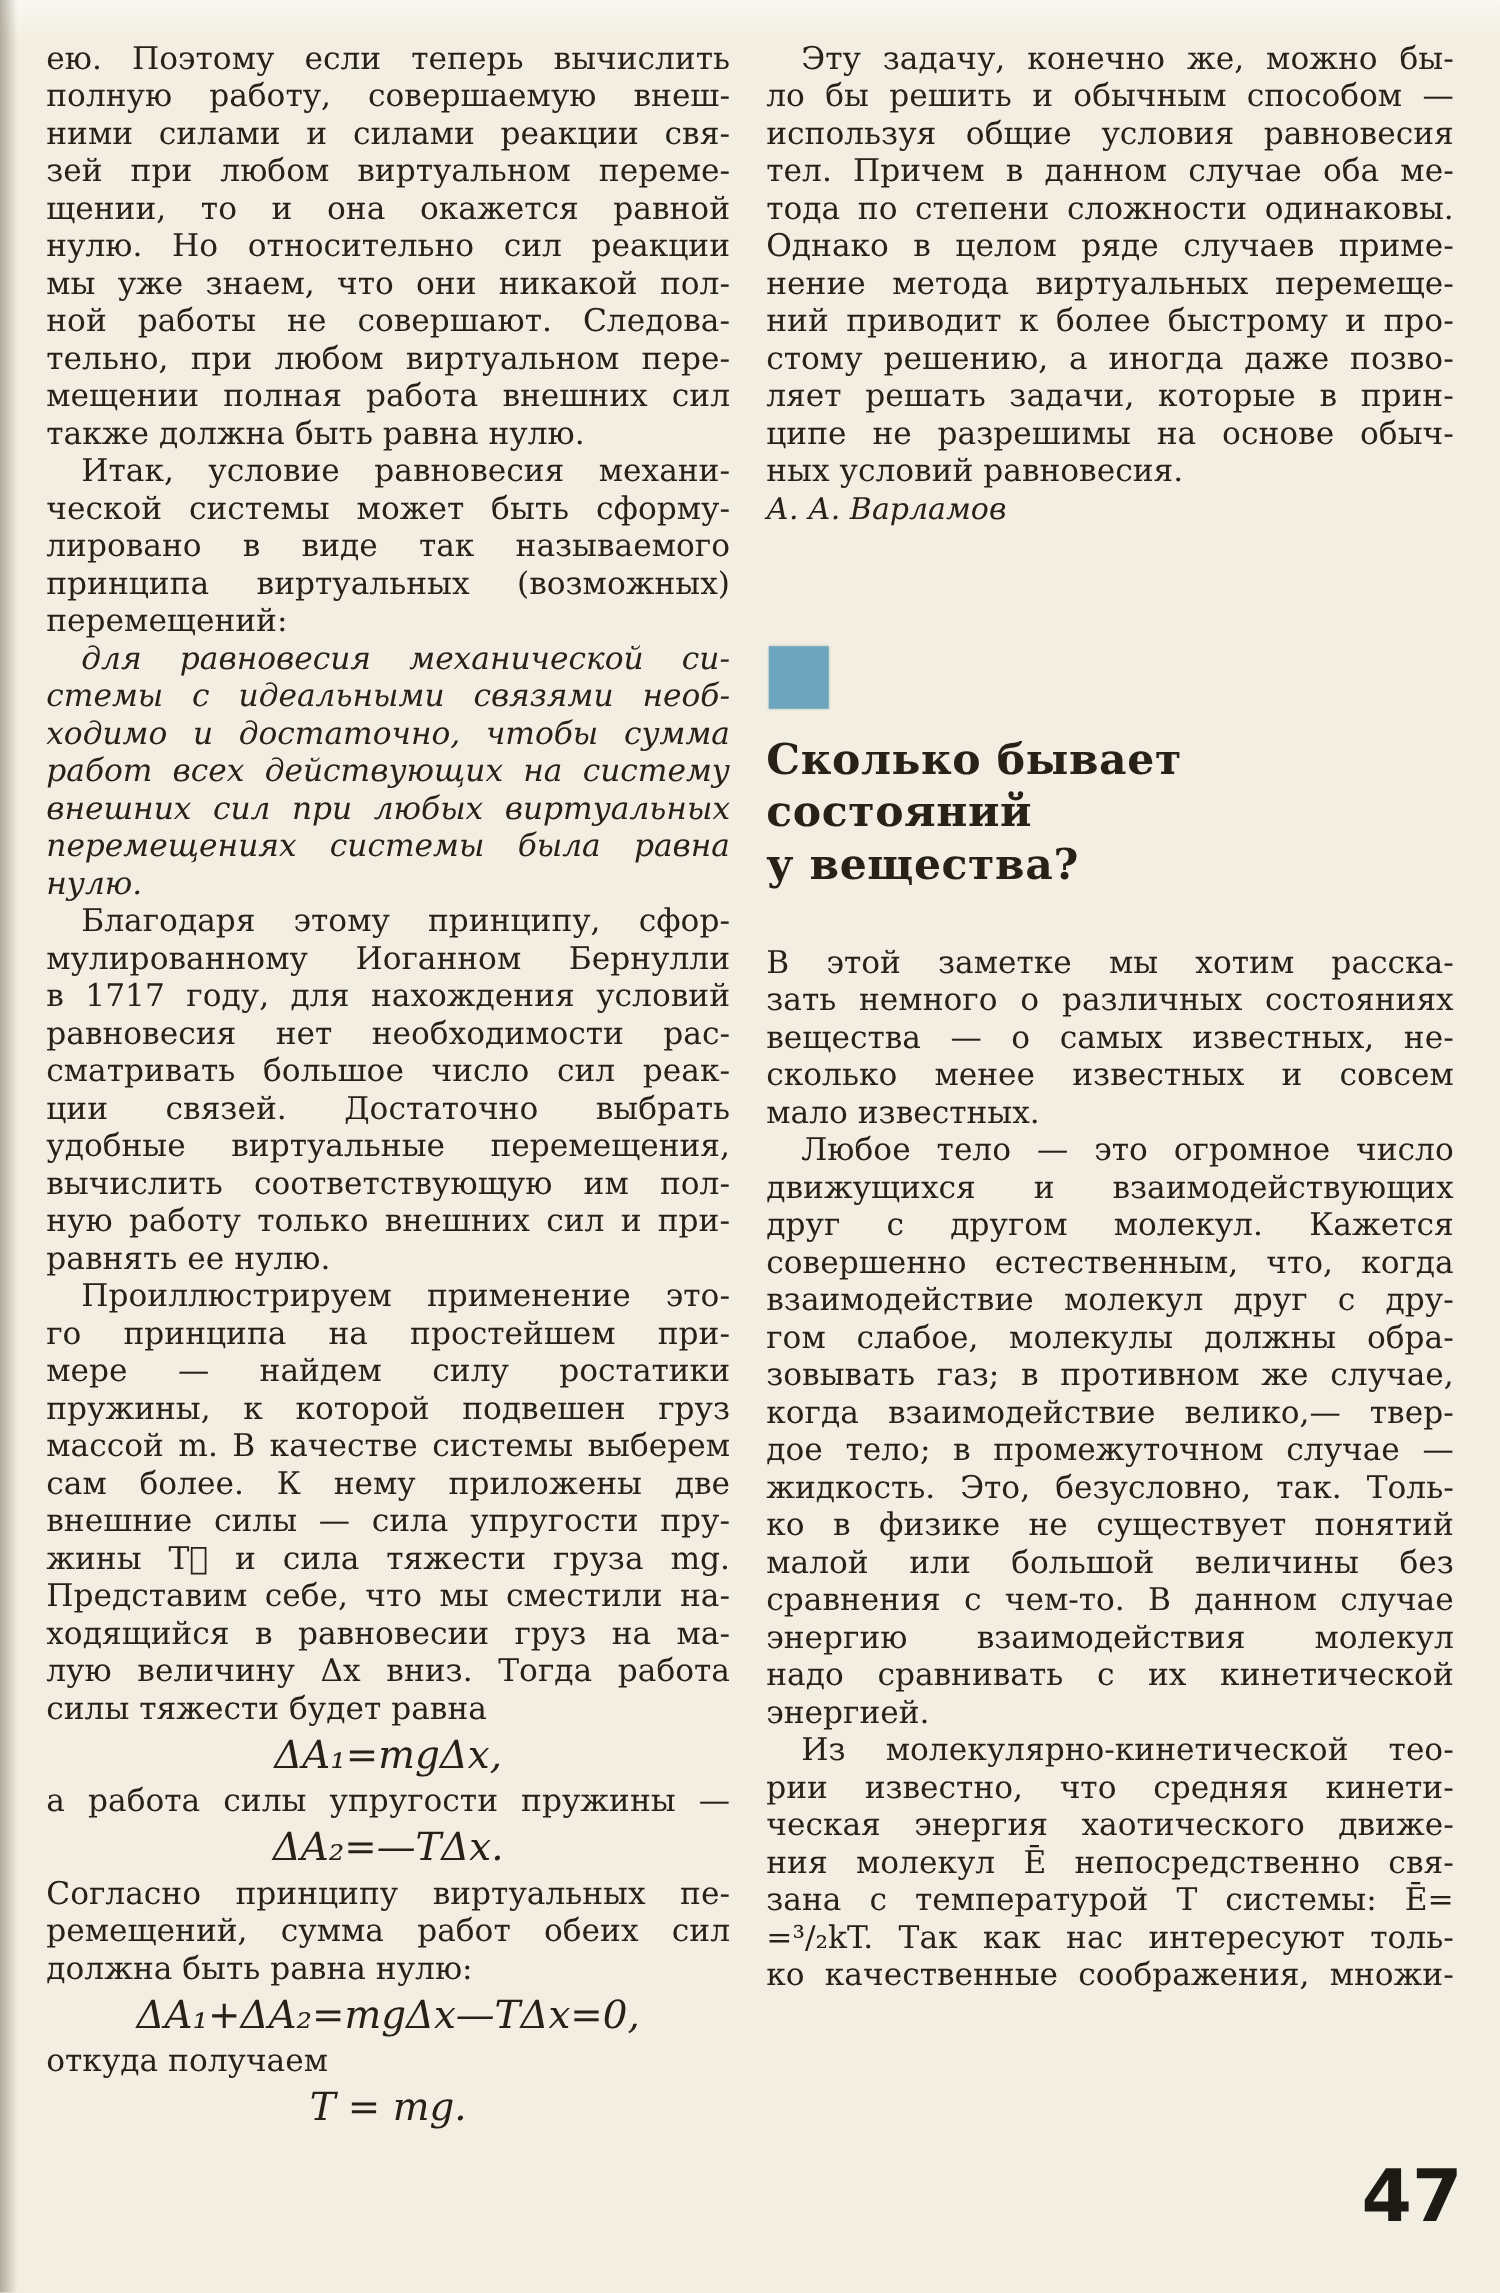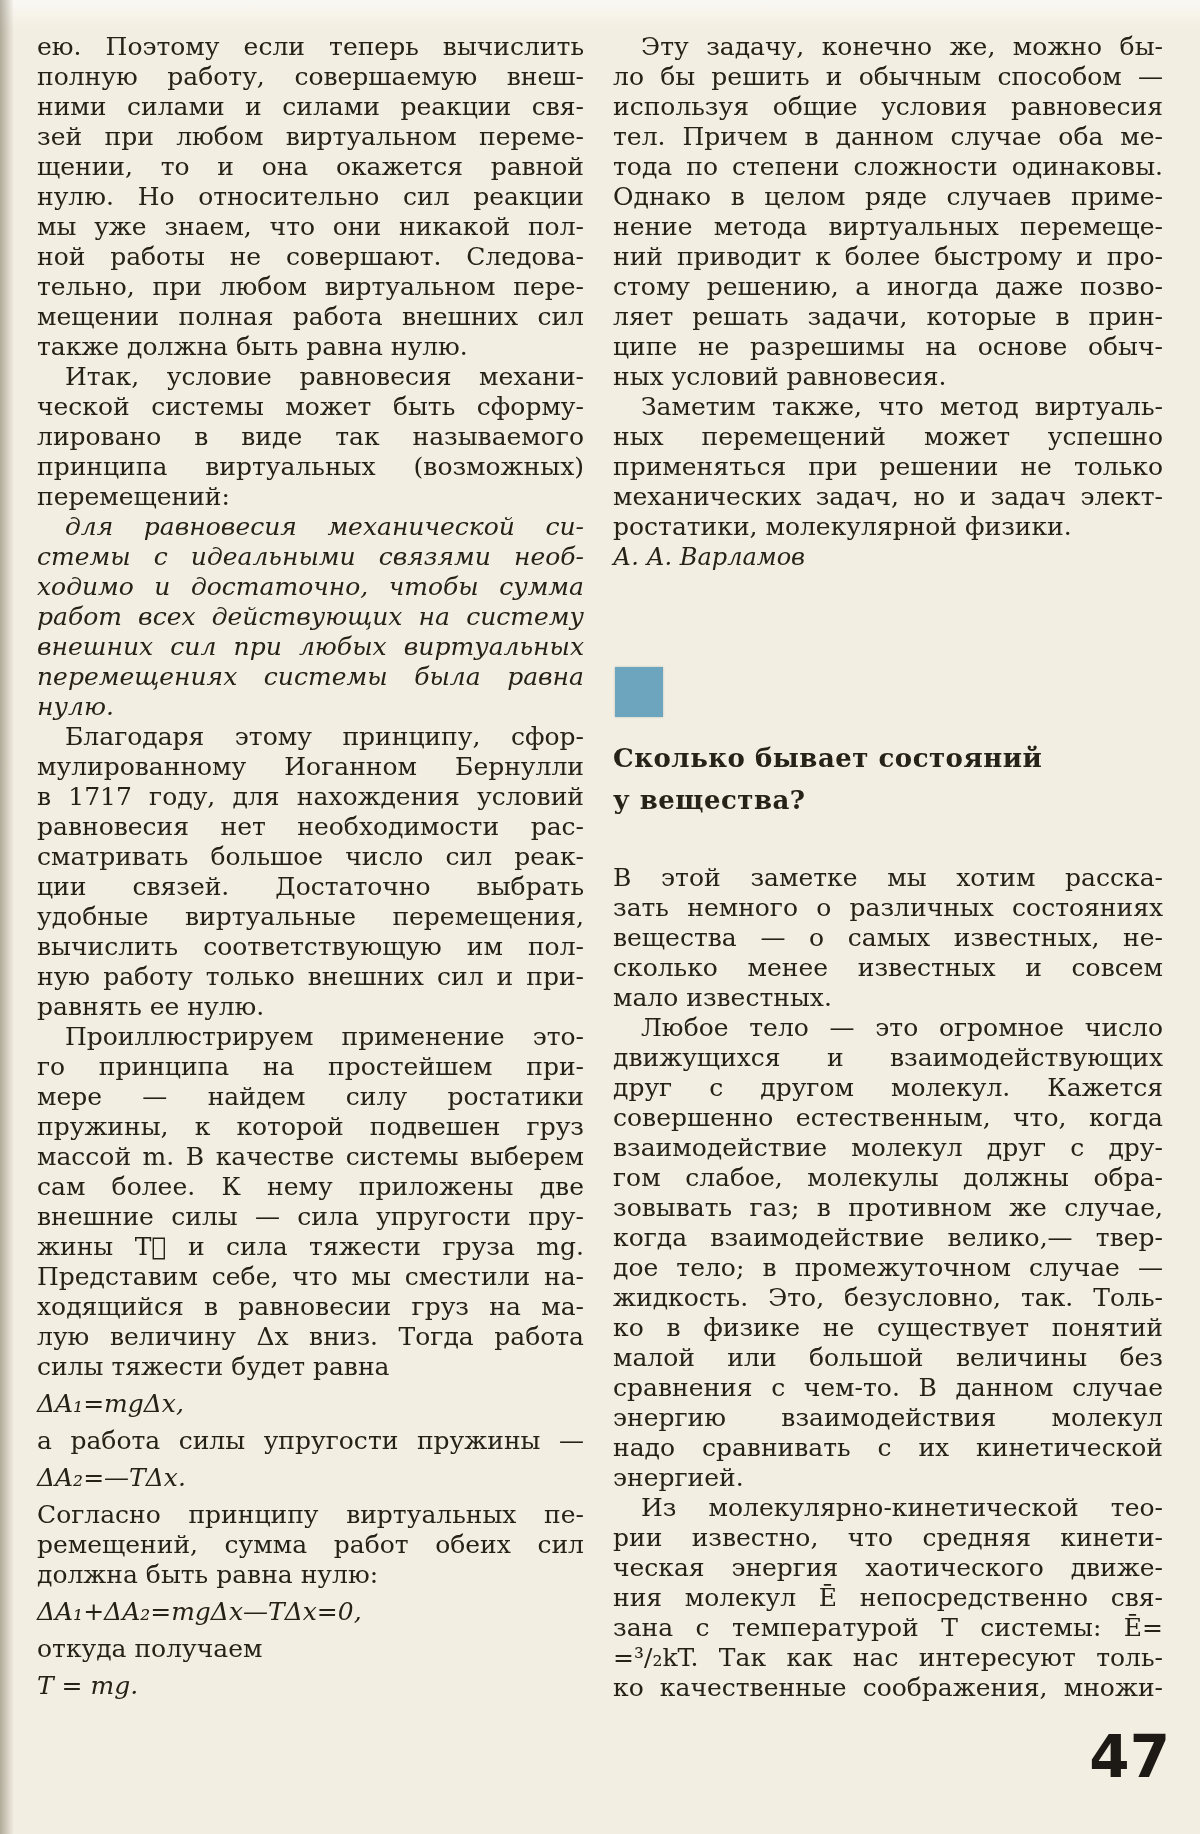--- a/index.html
+++ b/index.html
@@ -25,33 +25,33 @@
   .para{margin:0;}
   .para.italic{font-style:italic;}
   .line{
     height:30px;line-height:30px;font-size:25px;
     text-align:justify;text-align-last:justify;
     overflow:hidden;
   }
   .line.end{text-align-last:left;}
   .line.ind{padding-left:28px;}
   .formula{
-    height:30px;line-height:30px;font-size:25px;
-    font-style:italic;margin:7px 0;
+    height:30px;line-height:30px;font-size:31px;
+    text-align:center;font-style:italic;margin:7px 0;
   }
   .byline{
     height:30px;line-height:30px;font-size:24px;
     font-style:italic;
   }
   .square{
     width:48px;height:50px;margin:95px 0 20px 2px;
     box-shadow:0 0 2px rgba(80,110,130,0.35);
   }
   .headline{font-weight:bold;margin:0 0 42px 0;}
-  .hline{font-size:26px;line-height:42px;text-align:left;letter-spacing:0.5px;}
+  .hline{font-size:34px;line-height:42px;text-align:left;letter-spacing:0.5px;}
   .page-number{
     position:absolute;right:30px;top:1722px;
     font-family:"DejaVu Sans","Liberation Sans",sans-serif;
     font-weight:700;font-size:58px;line-height:70px;color:#1d1a15;
   }
 </style>
 </head>
 <body>
 
 <div class="scan-edge-top"></div>
@@ -137,27 +137,20 @@
       <div class="line">тел. Причем в данном случае оба ме-</div>
       <div class="line">тода по степени сложности одинаковы.</div>
       <div class="line">Однако в целом ряде случаев приме-</div>
       <div class="line">нение метода виртуальных перемеще-</div>
       <div class="line">ний приводит к более быстрому и про-</div>
       <div class="line">стому решению, а иногда даже позво-</div>
       <div class="line">ляет решать задачи, которые в прин-</div>
       <div class="line">ципе не разрешимы на основе обыч-</div>
       <div class="line end">ных условий равновесия.</div>
     </div>
-    <div class="para">
-      <div class="line ind">Заметим также, что метод виртуаль-</div>
-      <div class="line">ных перемещений может успешно</div>
-      <div class="line">применяться при решении не только</div>
-      <div class="line">механических задач, но и задач элект-</div>
-      <div class="line end">ростатики, молекулярной физики.</div>
-    </div>
     <div class="byline">А. А. Варламов</div>
     <div class="square" style="background: rgb(110, 165, 190);"></div>
     <div class="headline">
       <div class="hline">Сколько бывает состояний</div>
       <div class="hline">у вещества?</div>
     </div>
     <div class="para">
       <div class="line">В этой заметке мы хотим расска-</div>
       <div class="line">зать немного о различных состояниях</div>
       <div class="line">вещества — о самых известных, не-</div>

